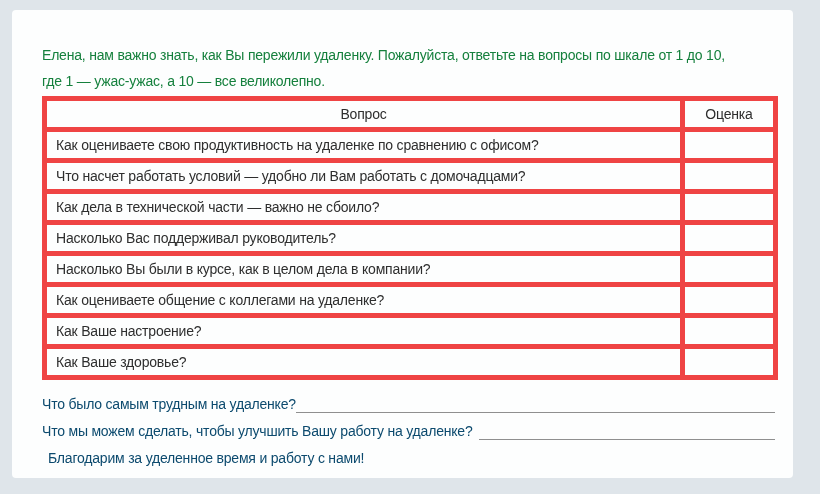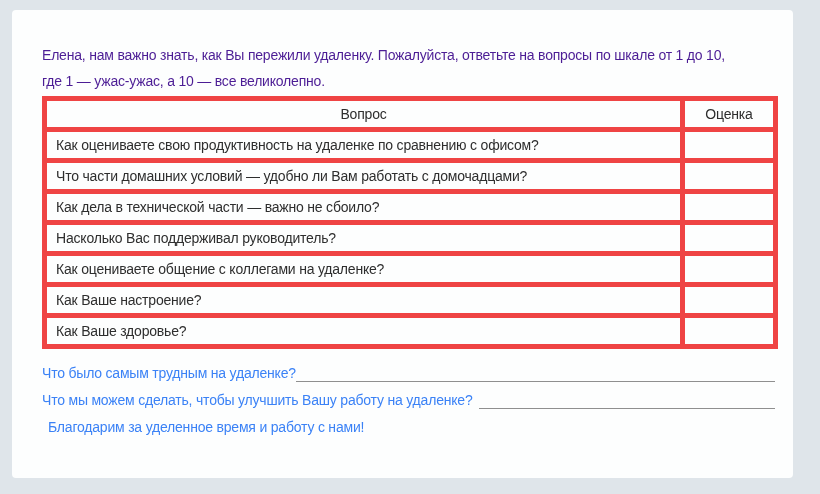--- a/index.html
+++ b/index.html
@@ -21,21 +21,21 @@
     position: absolute;
     left: 12px;
     top: 10px;
     width: 781px;
     height: 468px;
     background: #fdfefe;
     border-radius: 4px;
     padding: 32px 18px 0 30px;
   }
   .intro {
-    color: #4c1d95;
+    color: #15803d;
     font-size: 14px;
     letter-spacing: -0.2px;
     line-height: 26px;
     margin-bottom: 2px;
   }
   table.qtable {
     border-collapse: collapse;
     table-layout: fixed;
     width: 731px;
     margin-top: 2px;
@@ -48,21 +48,21 @@
     height: 31px;
     padding: 0;
   }
   table.qtable th { font-weight: normal; text-align: center; }
   table.qtable td.q { padding-left: 9px; text-align: left; }
   col.qcol { width: 638px; }
   col.scol { width: 93px; }
   .footer {
     width: 733px;
     margin-top: 11px;
-    color: #3b82f6;
+    color: #0c4a6e;
     font-size: 14px;
     letter-spacing: -0.2px;
   }
   .fline {
     display: flex;
     align-items: flex-end;
     line-height: 27px;
     height: 27px;
   }
   .fline .label { white-space: nowrap; }
@@ -96,29 +96,33 @@
           <th>Вопрос</th>
           <th>Оценка</th>
         </tr>
       </thead>
       <tbody>
         <tr>
           <td class="q">Как оцениваете свою продуктивность на удаленке по сравнению с офисом?</td>
           <td class="s"></td>
         </tr>
         <tr>
-          <td class="q">Что части домашних условий — удобно ли Вам работать с домочадцами?</td>
+          <td class="q">Что насчет работать условий — удобно ли Вам работать с домочадцами?</td>
           <td class="s"></td>
         </tr>
         <tr>
           <td class="q">Как дела в технической части — важно не сбоило?</td>
           <td class="s"></td>
         </tr>
         <tr>
           <td class="q">Насколько Вас поддерживал руководитель?</td>
+          <td class="s"></td>
+        </tr>
+        <tr>
+          <td class="q">Насколько Вы были в курсе, как в целом дела в компании?</td>
           <td class="s"></td>
         </tr>
         <tr>
           <td class="q">Как оцениваете общение с коллегами на удаленке?</td>
           <td class="s"></td>
         </tr>
         <tr>
           <td class="q">Как Ваше настроение?</td>
           <td class="s"></td>
         </tr>

